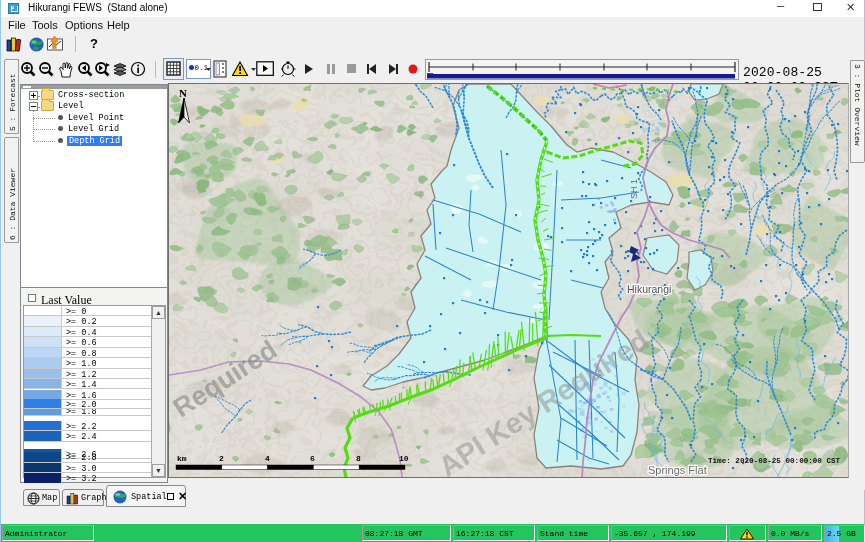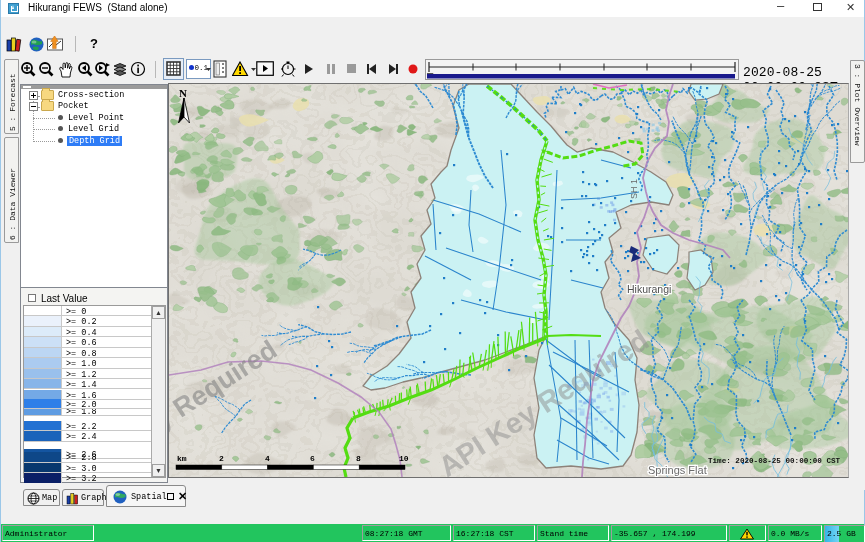--- a/index.html
+++ b/index.html
@@ -28,21 +28,21 @@
 #treehead:before{content:"";position:absolute;left:2px;top:1px;width:8px;height:2px;background:#fff;}
 .trow{position:absolute;left:0;height:11px;font-family:"Liberation Mono",monospace;font-size:8.5px;color:#000;white-space:nowrap;}
 .expander{position:absolute;width:9px;height:9px;border:1px solid #848484;background:#fff;}
 .expander i{position:absolute;left:1px;top:3px;width:5px;height:1px;background:#000;}
 .expander.plus i:after{content:"";position:absolute;left:2px;top:-2px;width:1px;height:5px;background:#000;}
 .folder{position:absolute;width:13px;height:10px;background:#f7d880;border:1px solid #caa84e;border-radius:1px;}
 .folder:before{content:"";position:absolute;left:0px;top:-3px;width:6px;height:2px;background:#f7d880;border:1px solid #caa84e;border-bottom:none;}
 .dot{position:absolute;width:5px;height:5px;border-radius:50%;background:#555;}
 #legendpanel{position:absolute;left:19px;top:287px;width:148px;height:196px;background:#f4f4f2;border:1px solid #828790;}
 #lv-check{position:absolute;left:7px;top:6px;width:8px;height:8px;border:1px solid #777;background:#fff;}
-#lv-label{position:absolute;left:20px;top:5px;font-family:Liberation Sans, sans-serif;font-size:10px;color:#000;}
+#lv-label{position:absolute;left:20px;top:5px;font-family:Liberation Serif, serif;font-size:12px;color:#000;}
 #legendlist{position:absolute;left:2px;top:17px;width:143px;height:173px;background:#fff;border:1px solid #9a9a9a;}
 .lrow{position:absolute;left:0;width:127px;height:10.4px;border-bottom:1px solid #c8c8c8;}
 .lrow .sw{position:absolute;left:0;top:0;width:38px;height:100%;border-right:1px solid #c8c8c8;}
 .lrow .lb{position:absolute;left:42px;top:1px;font-family:"Liberation Mono",monospace;font-size:8.5px;color:#000;}
 #lscroll{position:absolute;right:0px;top:0;width:14px;height:171px;background:#f0f0f0;border-left:1px solid #aaa;}
 .sbtn{position:absolute;left:0px;width:13px;height:13px;background:#f0f0f0;border:1px solid #a0a0a0;font-size:7px;color:#333;text-align:center;line-height:12px;}
 #tabsrow{position:absolute;left:0;top:483px;width:100%;height:24px;background:#f0f0f0;}
 .btab{position:absolute;background:#f0f0f0;border:1px solid #8a8a8a;border-radius:3px 3px 0 0;font-family:"Liberation Mono",monospace;font-size:8.5px;color:#000;}
 #logsrow{position:absolute;left:0;top:507px;width:100%;height:17px;background:#f0f0f0;}
 #logsbtn{position:absolute;left:24px;top:1px;width:24px;height:14px;background:#f4f4f4;border:1px solid #8a8a8a;border-radius:2px;font-family:"Liberation Mono",monospace;font-size:8.5px;text-align:center;line-height:13px;margin-top:40px;}
@@ -51,20 +51,26 @@
 #mapwrap{position:absolute;left:167px;top:83px;width:681px;height:395px;border:1px solid #6f6f6f;border-right:1px solid #aaa;background:#e7e5df;}
 .ticon{position:absolute;}
 </style></head><body>
 <div id="win">
     <div id="titlebar">
       <div id="title-ico"></div>
       <div id="title-txt">Hikurangi FEWS&nbsp; (Stand alone)</div>
       <div class="winbtn" id="btn-min">–</div>
       <div class="winbtn" id="btn-max"></div>
       <div class="winbtn" id="btn-close">✕</div>
+    </div>
+    <div id="menubar">
+      <span style="left:7px">File</span>
+      <span style="left:31px">Tools</span>
+      <span style="left:64px">Options</span>
+      <span style="left:106px">Help</span>
     </div>
     <div id="toolbar1"></div>
     <svg class="ticon" style="left:5px;top:37px" width="17" height="15" viewBox="0 0 17 15">
       <rect x="1" y="3" width="4" height="11" fill="#1a3faa" stroke="#000" stroke-width="0.7"></rect>
       <rect x="5.5" y="1" width="4" height="13" fill="#e8d020" stroke="#000" stroke-width="0.7"></rect>
       <rect x="10" y="2.5" width="4" height="11.5" fill="#cc2020" stroke="#000" stroke-width="0.7" transform="rotate(8 12 8)"></rect>
     </svg>
     <svg class="ticon" style="left:28px;top:37px" width="15" height="15" viewBox="0 0 15 15">
       <circle cx="7.5" cy="7.5" r="7" fill="#2060c0"></circle>
       <path d="M2,4 Q5,2 8,3.5 Q11,5 13,4 L13,7 Q9,9 5,7.5 Q3,7 2,8 Z" fill="#20a050"></path>
@@ -215,21 +221,21 @@
       <div style="position:absolute;left:17px;top:21.9px;width:4px;height:1px;border-top:1px dotted #9a9a9a"></div>
       <div class="expander plus" style="left:8px;top:5.5px">
         <i></i>
       </div>
       <div class="folder" style="left:20px;top:5.0px"></div>
       <div class="trow" style="left:37px;top:5.0px">Cross-section</div>
       <div class="expander " style="left:8px;top:16.9px">
         <i></i>
       </div>
       <div class="folder" style="left:20px;top:16.4px"></div>
-      <div class="trow" style="left:37px;top:16.4px">Pocket</div>
+      <div class="trow" style="left:37px;top:16.4px">Level</div>
       <div class="dot" style="left:37px;top:29.8px"></div>
       <div class="trow" style="left:47px;top:27.8px">Level Point</div>
       <div class="dot" style="left:37px;top:41.2px"></div>
       <div class="trow" style="left:47px;top:39.2px">Level Grid</div>
       <div class="dot" style="left:37px;top:52.6px"></div>
       <div class="trow" style="left:46px;top:50.6px"><span style="background:#2e7cf6;color:#fff;padding:0 2px">Depth Grid</span></div>
     </div>
     <div id="legendpanel">
       <div id="lv-check"></div>
       <div id="lv-label">Last Value</div>

